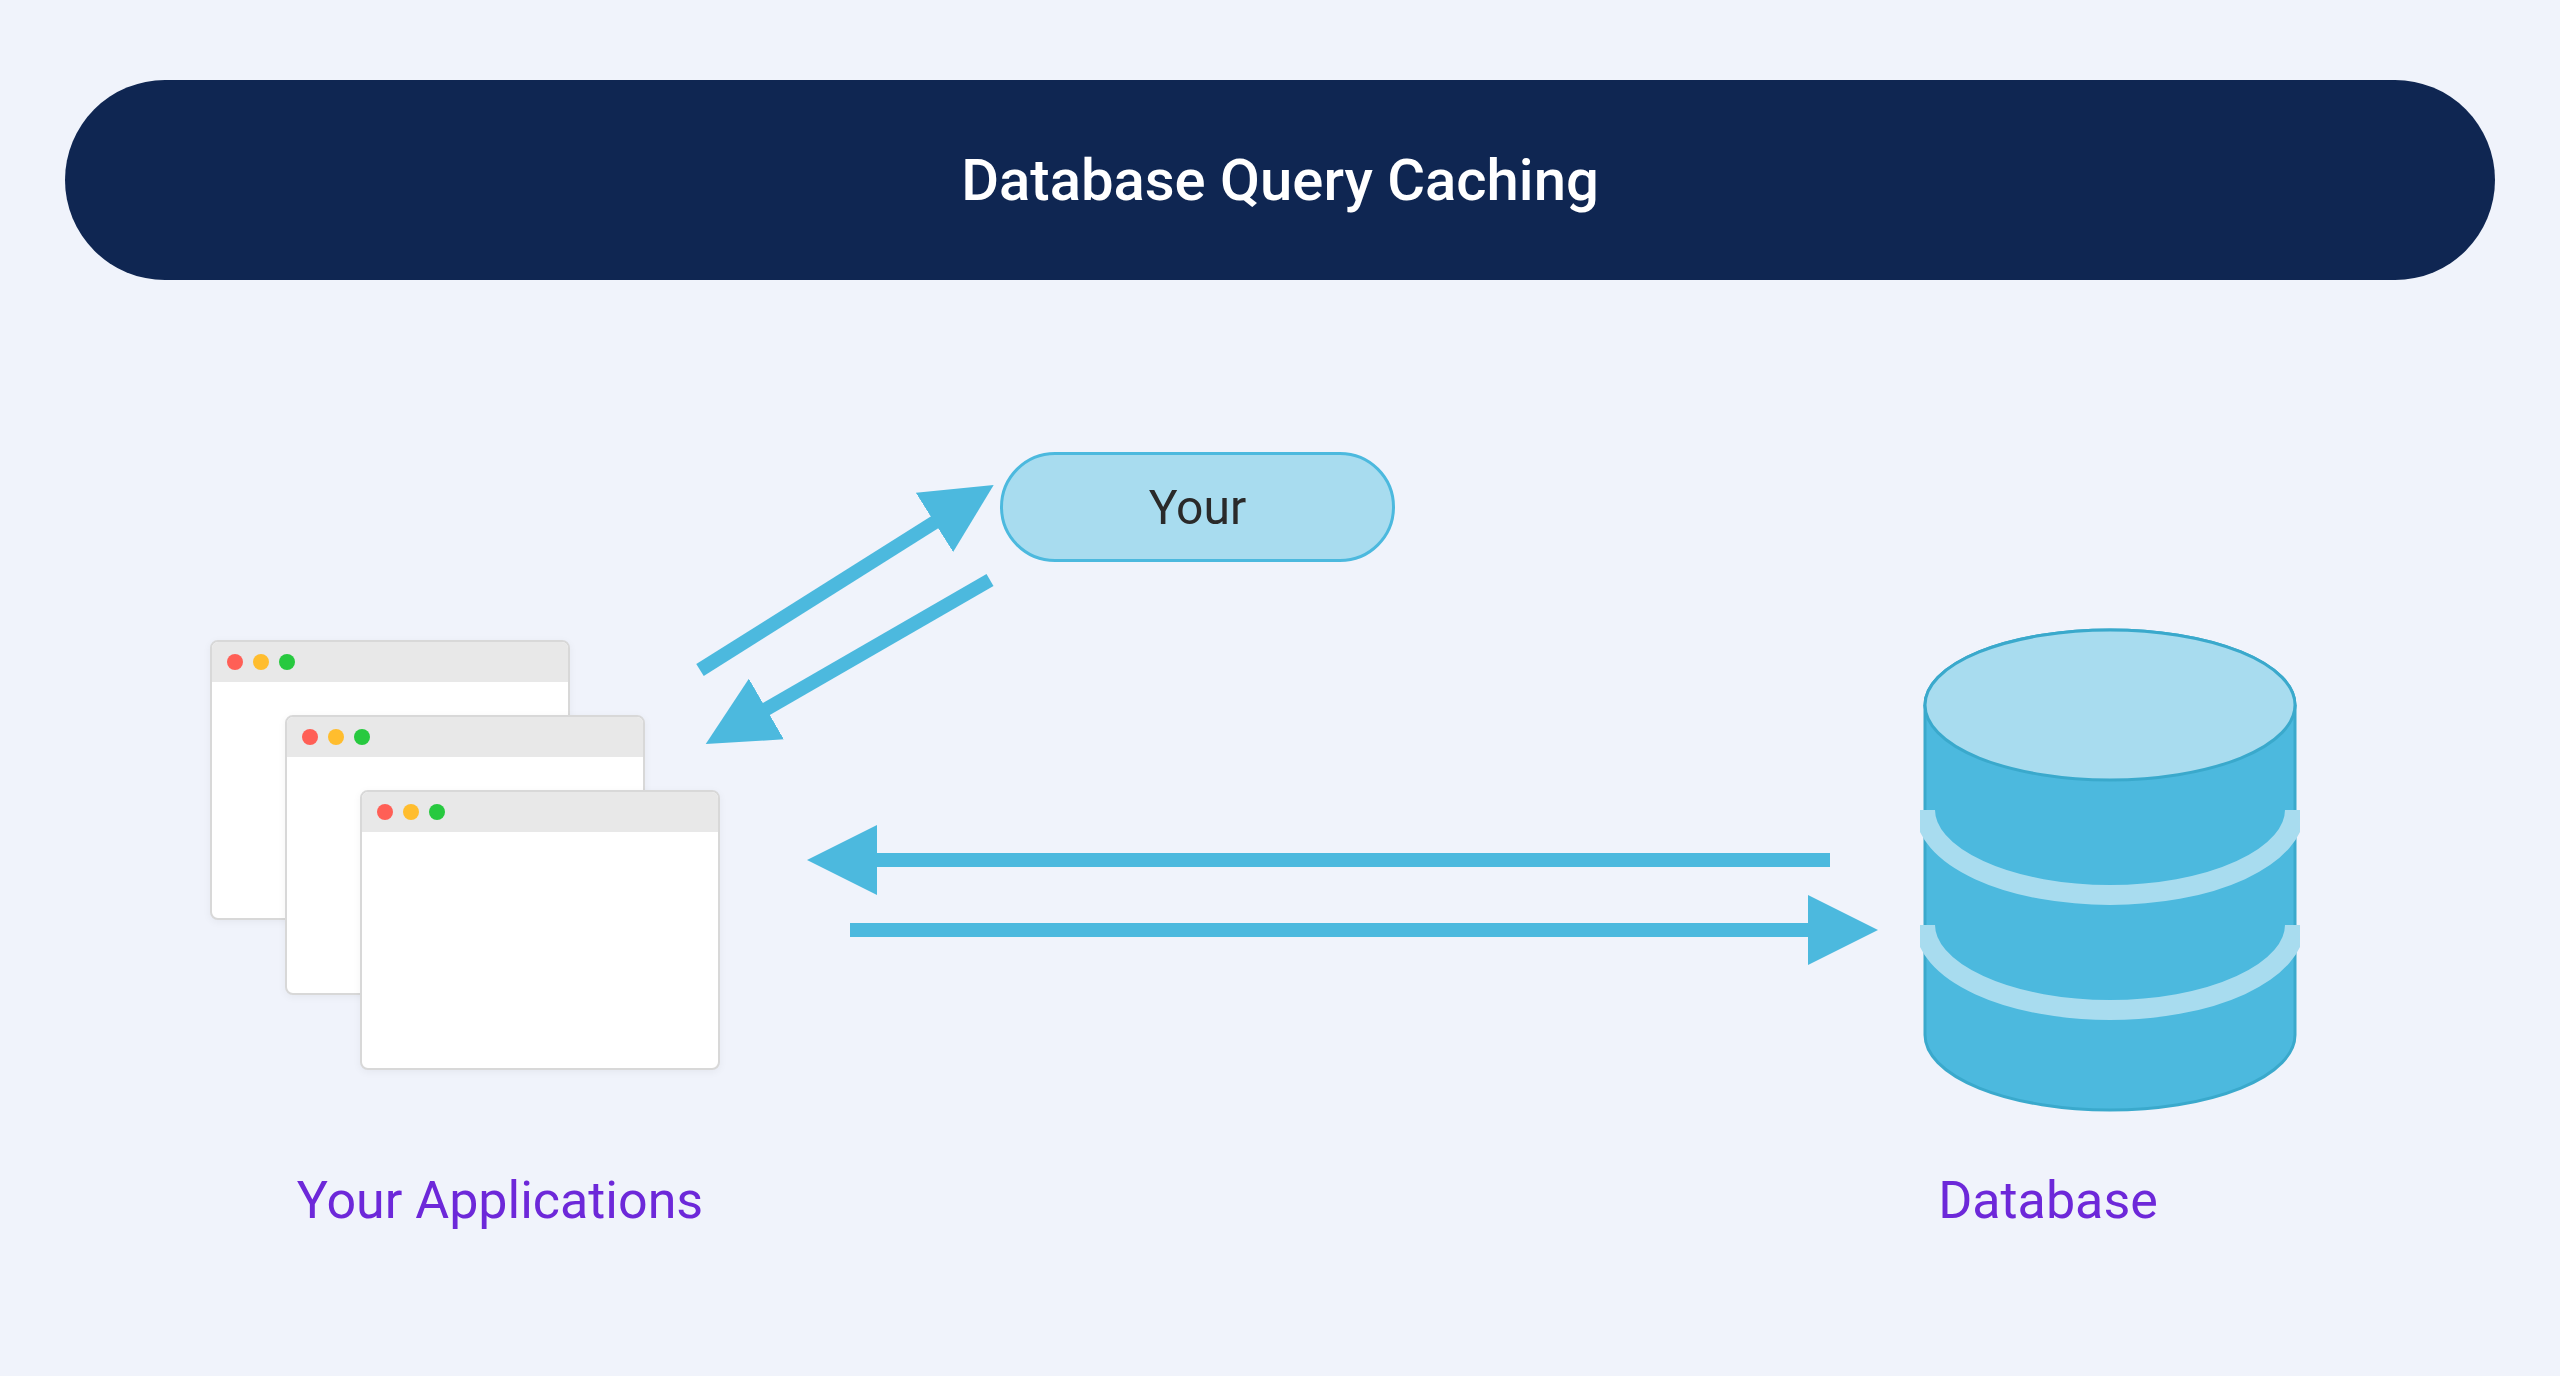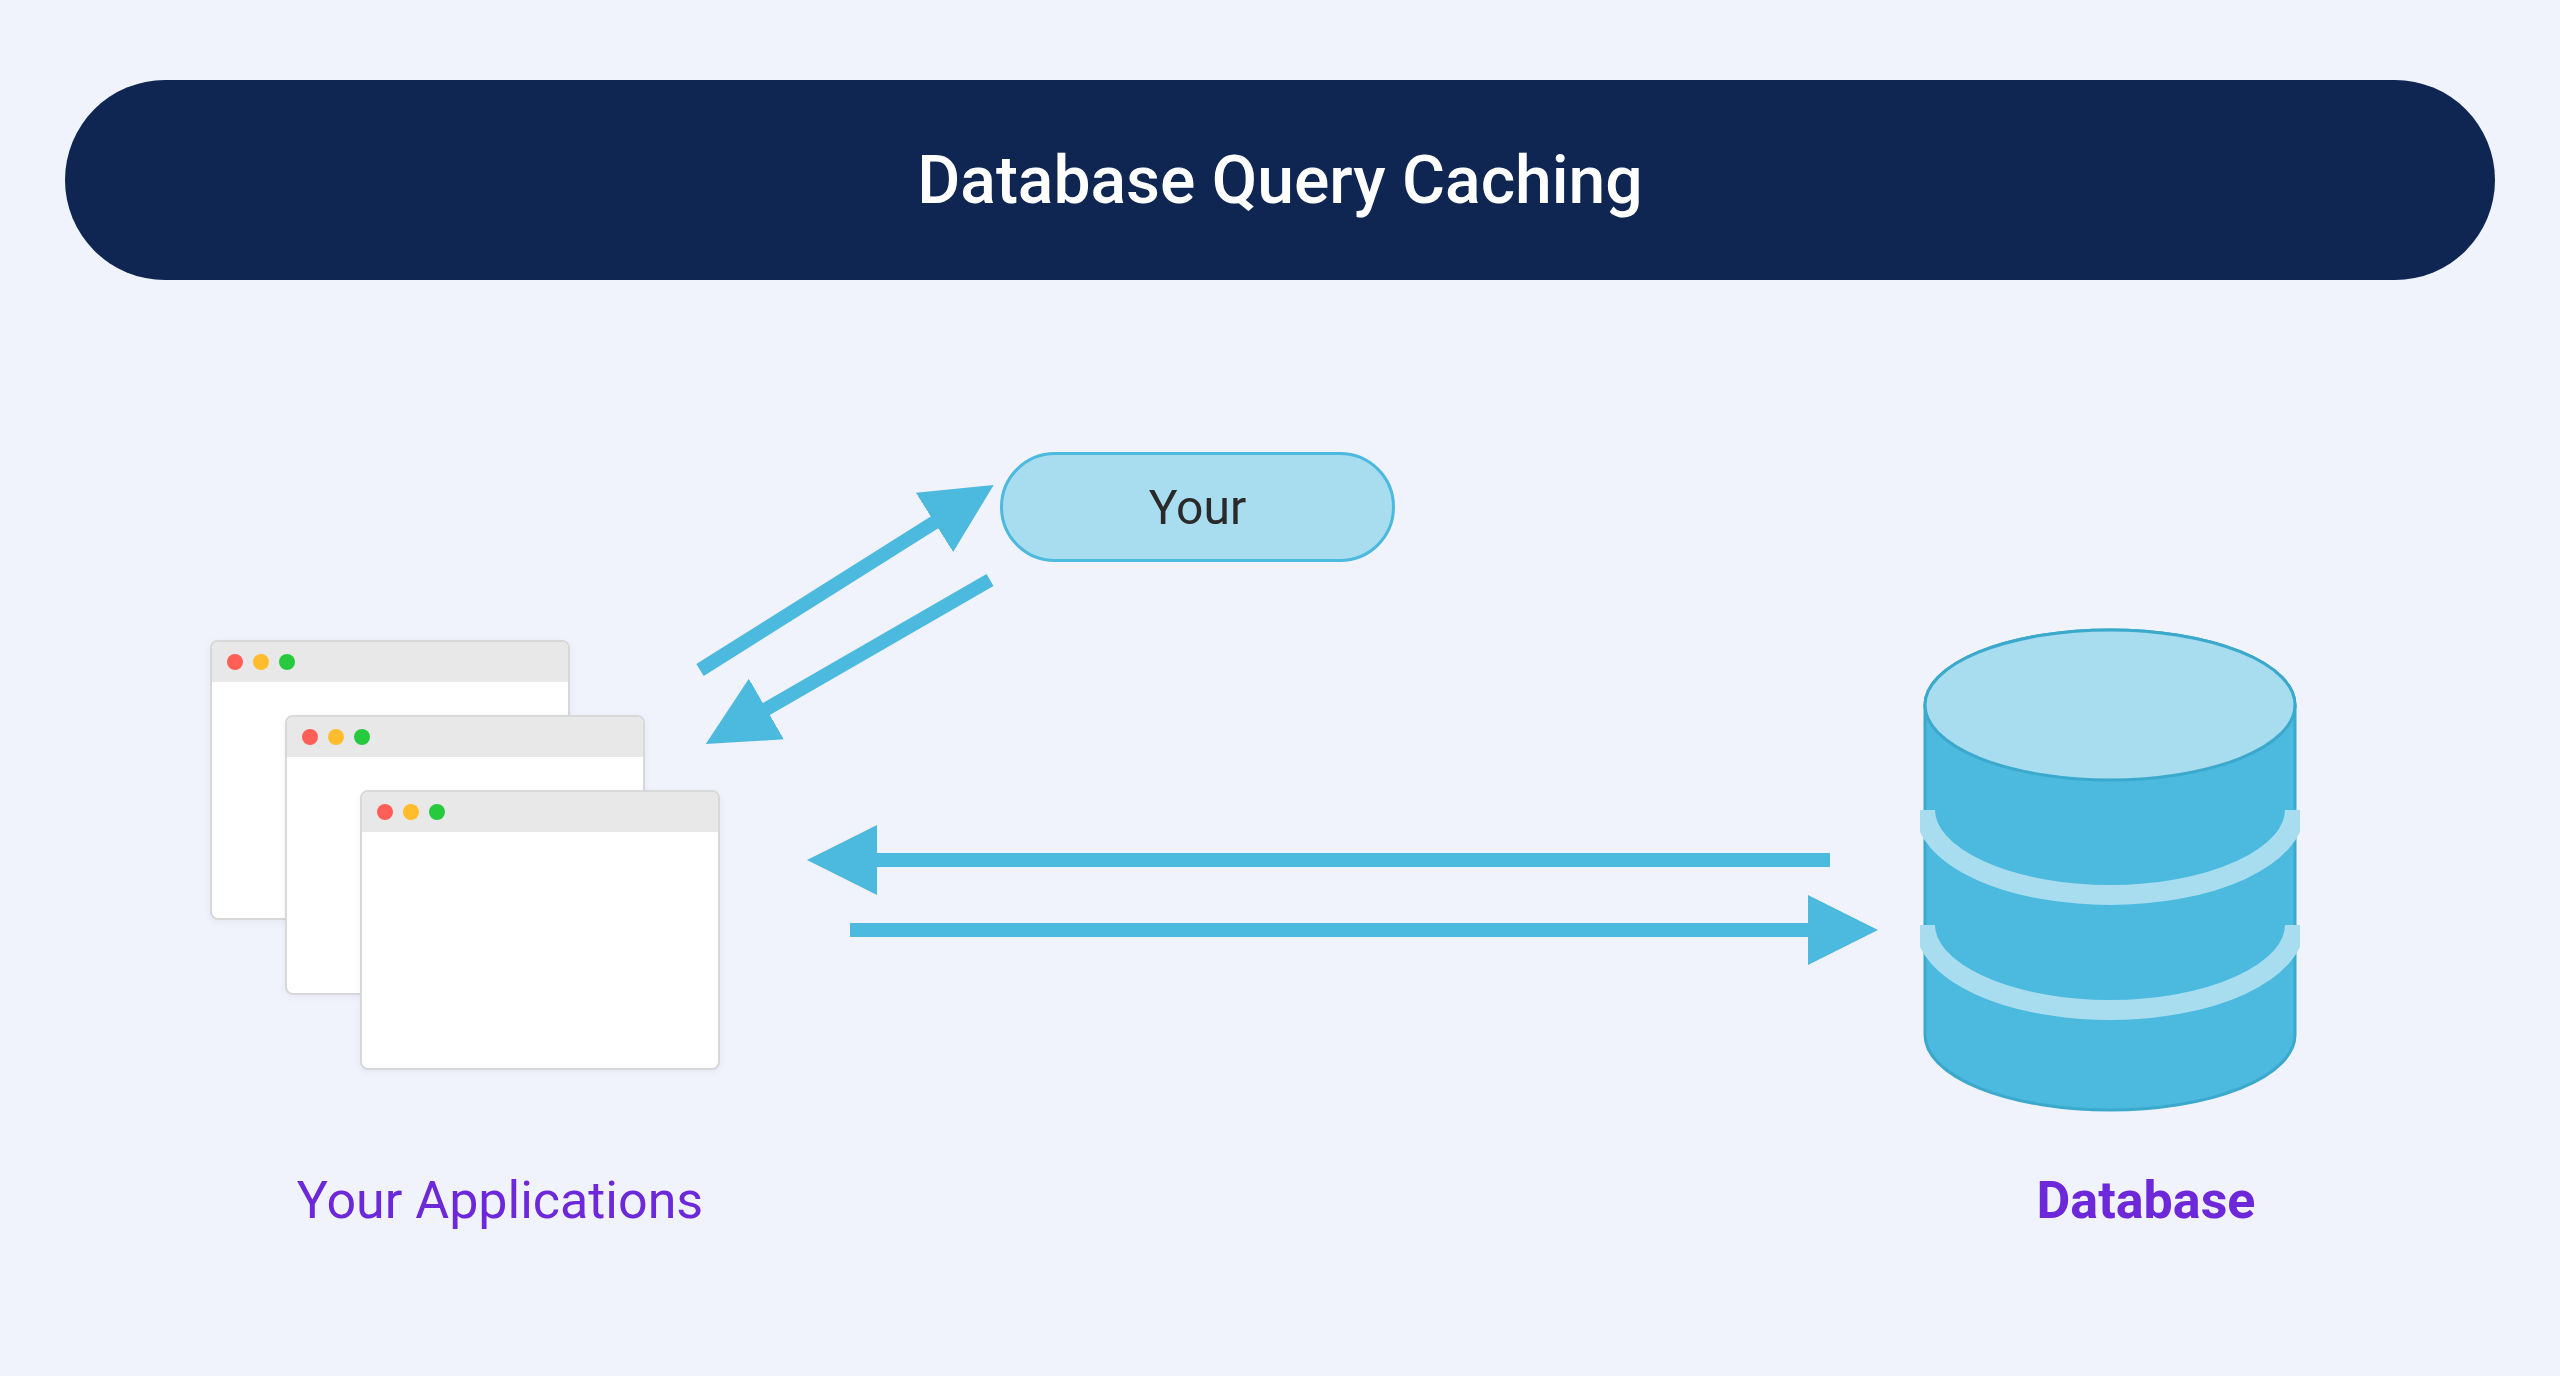--- a/index.html
+++ b/index.html
@@ -20,21 +20,21 @@
       top: 80px;
       left: 65px;
       right: 65px;
       height: 200px;
       background: #0f2652;
       border-radius: 100px;
       display: flex;
       align-items: center;
       justify-content: center;
       color: white;
-      font-size: 66px;
+      font-size: 58px;
       font-weight: 500;
     }
     .diagram-area {
       position: absolute;
       top: 0;
       left: 0;
       width: 100%;
       height: 100%;
     }
     .app-windows {
@@ -97,23 +97,22 @@
       color: #6d28d9;
       text-align: center;
     }
     .label.apps {
       top: 1170px;
       left: 270px;
       width: 460px;
     }
     .label.db {
       top: 1170px;
-      left: 1996px;
+      left: 1898px;
       width: 300px;
-      font-weight: bold;
     }
     svg.arrow {
       position: absolute;
       overflow: visible;
     }
   </style>
 </head>
 <body>
 
 <div class="title-banner">

